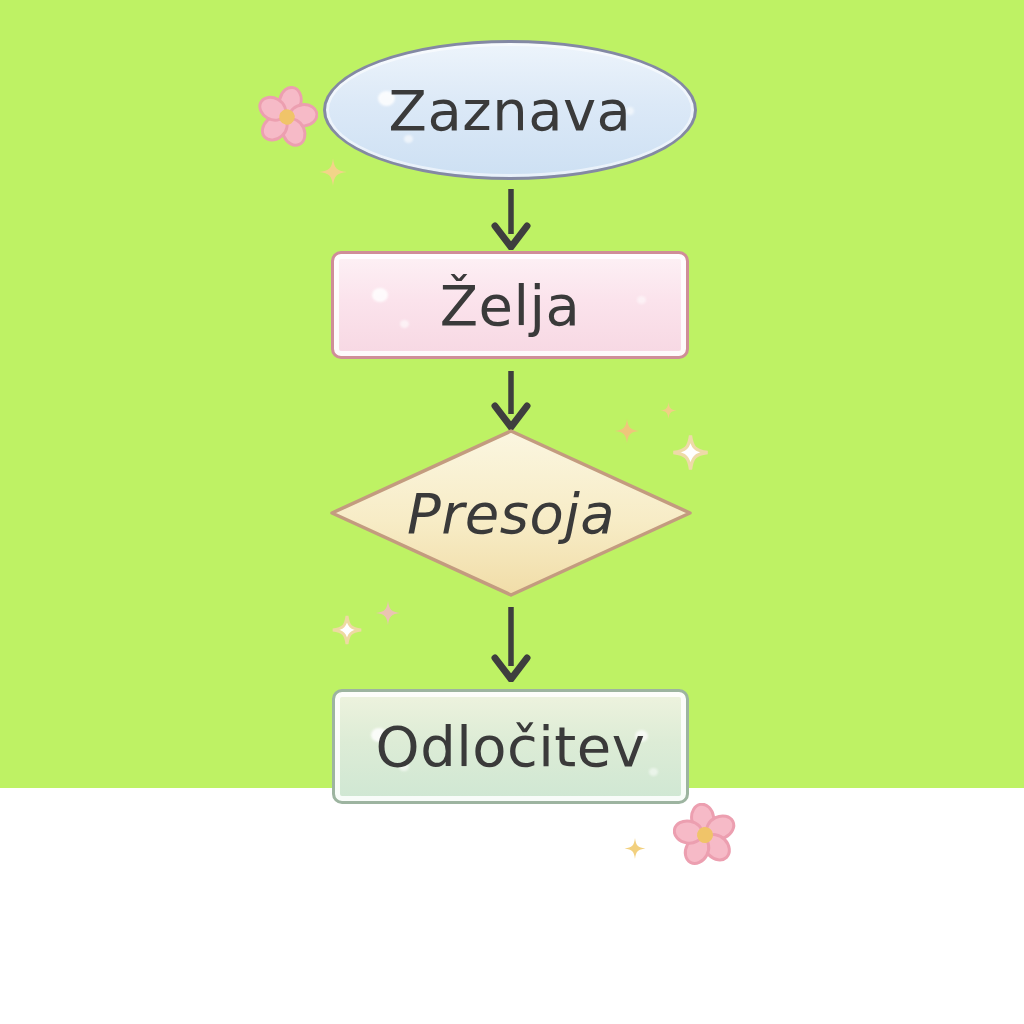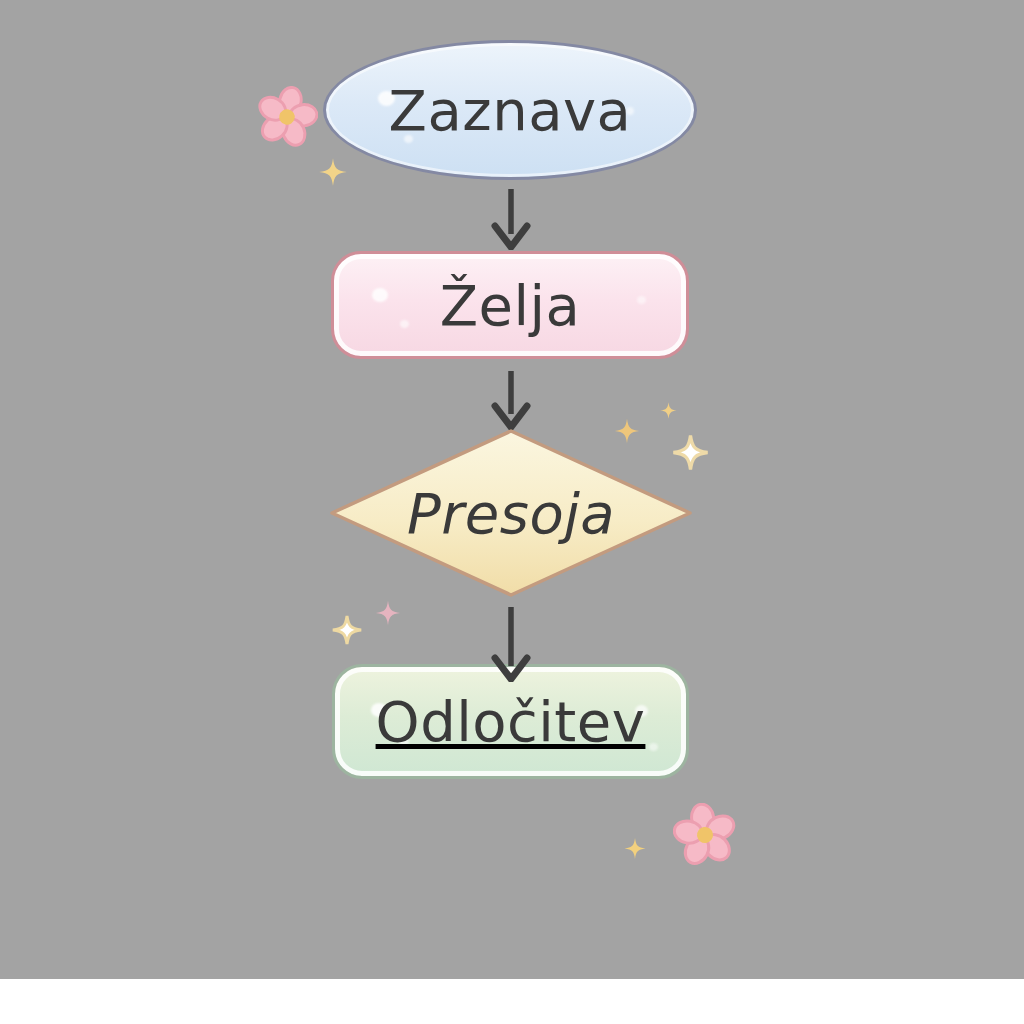--- a/index.html
+++ b/index.html
@@ -1,50 +1,49 @@
 <!DOCTYPE html>
 <html><head>
 <meta charset="utf-8">
 <style>
   html,body{margin:0;padding:0;}
   body{
     width:1024px;height:1024px;background:#ffffff;
     font-family:"DejaVu Sans", sans-serif;
     overflow:hidden;
   }
-  #stage{position:relative;width:1024px;height:979px;background:#a3a3a3;text-align:right;}
+  #stage{position:relative;width:1024px;height:788px;background:#bef264;text-align:right;}
 
   .node{position:absolute;display:flex;align-items:center;justify-content:center;box-sizing:border-box;}
   .node-label{
     color:#3a3a3a;font-size:56px;font-weight:normal;letter-spacing:0.5px;
     white-space:nowrap;user-select:none;z-index:3;
   }
 
   
   .ellipse{
     left:323px;top:40px;width:374px;height:140px;border-radius:50%;
     border:3px solid #8489a3;
     background:linear-gradient(180deg,#edf4fb 0%,#dcE9f7 45%,#cde0f3 100%);
     box-shadow:inset 0 0 0 3px rgba(255,255,255,0.55);
   }
 
   
-  .rrect{border-radius:30px;}
+  .rrect{border-radius:10px;}
   .rrect.pink{
     left:331px;top:251px;width:358px;height:108px;
     border:3px solid #cf8e98;
     background:linear-gradient(180deg,#fdf1f5 0%,#fbe3ec 45%,#f7d8e3 100%);
     box-shadow:inset 0 0 0 5px rgba(255,255,255,0.85);
   }
   .rrect.green{
-    left:332px;top:664px;width:357px;height:115px;
+    left:332px;top:689px;width:357px;height:115px;
     border:3px solid #9db4a0;
     background:linear-gradient(180deg,#eef3de 0%,#ddecd6 45%,#cfe7d3 100%);
     box-shadow:inset 0 0 0 5px rgba(255,255,255,0.85);
-    text-decoration:underline;
   }
 
   
   .diamond{left:328px;top:427px;width:366px;height:172px;border:none;background:none;font-style:italic;}
   .diamond svg.shape{position:absolute;left:0;top:0;width:100%;height:100%;z-index:1;}
 
   
   .dot{position:absolute;background:#ffffff;border-radius:50%;opacity:0.85;filter:blur(1.2px);z-index:2;}
 
   

